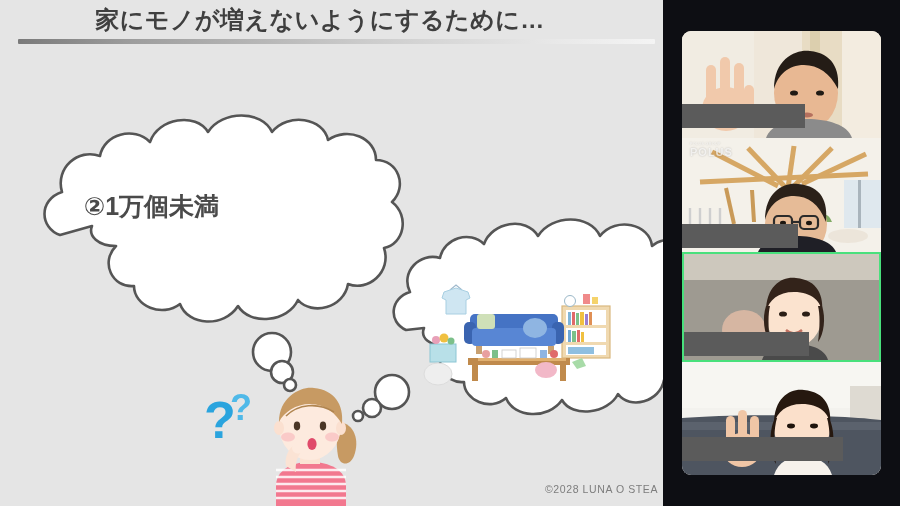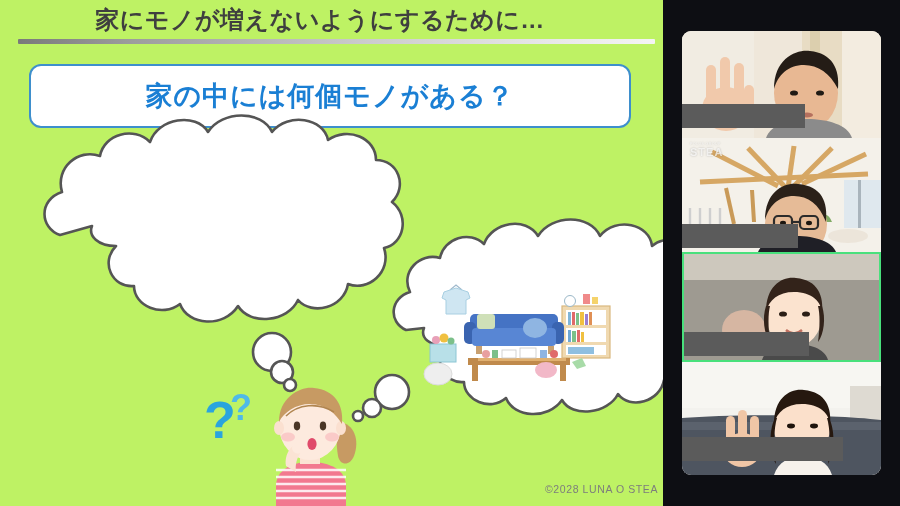--- a/index.html
+++ b/index.html
@@ -7,21 +7,21 @@
     width: 900px; height: 506px;
     overflow: hidden;
     background: #ffffff;
     font-family: "Liberation Sans", "DejaVu Sans", sans-serif;
   }
   #root { position: relative; width: 900px; height: 506px; background:#fff; }
 
   
   #slide {
     position: absolute; left:0; top:0; width: 663px; height: 506px;
-    background:#bef264; overflow:hidden;text-decoration:underline;
+    background:#e5e5e5; overflow:hidden;text-decoration:underline;
   }
 
   #slide-title {
     position:absolute; left:0; top:4px; width:640px;
     text-align:center;
     font-size: 24px; font-weight: bold; color:#3f3f3f;
     letter-spacing:0.5px;
     white-space: nowrap;
   }
 
@@ -96,23 +96,20 @@
 </head>
 <body>
 
 <div id="root">
 
   <div id="slide">
 
     <div id="slide-title">家にモノが増えないようにするために…</div>
     <div id="title-rule"></div>
 
-    <div id="question-box">
-      <span id="question-box-text">家の中には何個モノがある？</span>
-    </div>
 
     <svg id="bubbles" viewBox="0 0 663 506">
       <g fill="#ffffff" stroke="#555555" stroke-width="2.6" stroke-linejoin="round">
 
         <g>
           <path d="M 60 235
                    C 40 228, 38 200, 62 192
                    C 55 168, 78 148, 100 156
                    C 104 134, 134 126, 150 142
                    C 158 118, 196 112, 208 132
@@ -156,20 +153,21 @@
                    Z"></path>
         </g>
 
         <circle cx="392" cy="392" r="17"></circle>
         <circle cx="372" cy="408" r="9"></circle>
         <circle cx="358" cy="416" r="5"></circle>
       </g>
     </svg>
 
     <div id="options-text">
+      <div>②1万個未満</div>
     </div>
 
     <svg id="room" viewBox="0 0 200 110">
 
       <g>
         <path d="M30 12 L36 7 L42 12" fill="none" stroke="#9fb9cc" stroke-width="1.2"></path>
         <path d="M24 14 L36 10 L48 14 L50 20 L46 22 L46 36 L26 36 L26 22 L22 20 Z" fill="#cfe6f2" stroke="#a8cfe2" stroke-width="1"></path>
       </g>
 
       <g>
@@ -342,21 +340,21 @@
           <rect x="118" y="78" width="18" height="13" rx="4"></rect>
           <line x1="110" y1="84" x2="118" y2="84"></line>
         </g>
         <ellipse cx="101" cy="85" rx="3" ry="2.2" fill="#1c1610"></ellipse>
         <ellipse cx="127" cy="85" rx="3" ry="2.2" fill="#1c1610"></ellipse>
         <ellipse cx="115" cy="104" rx="7" ry="2.6" fill="#b5705e"></ellipse>
         <path d="M76 114 C80 104, 96 98, 114 98 C134 98, 150 104, 154 114 Z" fill="#1f1f26"></path>
       </svg>
       <div class="watermark">
         <small>POLUS GROUP</small>
-        <span>STEA</span>
+        <span>POLUS</span>
       </div>
       <div class="namebar" style="width:116px; bottom:4px;"></div>
     </div>
 
     <div class="tile" id="tile-3">
       <svg class="tile-bg" viewBox="0 0 195 106" preserveAspectRatio="none">
         <rect width="195" height="106" fill="#a8a49b"></rect>
         <rect x="0" y="0" width="195" height="26" fill="#cdc8bd"></rect>
         <rect x="0" y="26" width="195" height="80" fill="#9e9a91"></rect>
 

